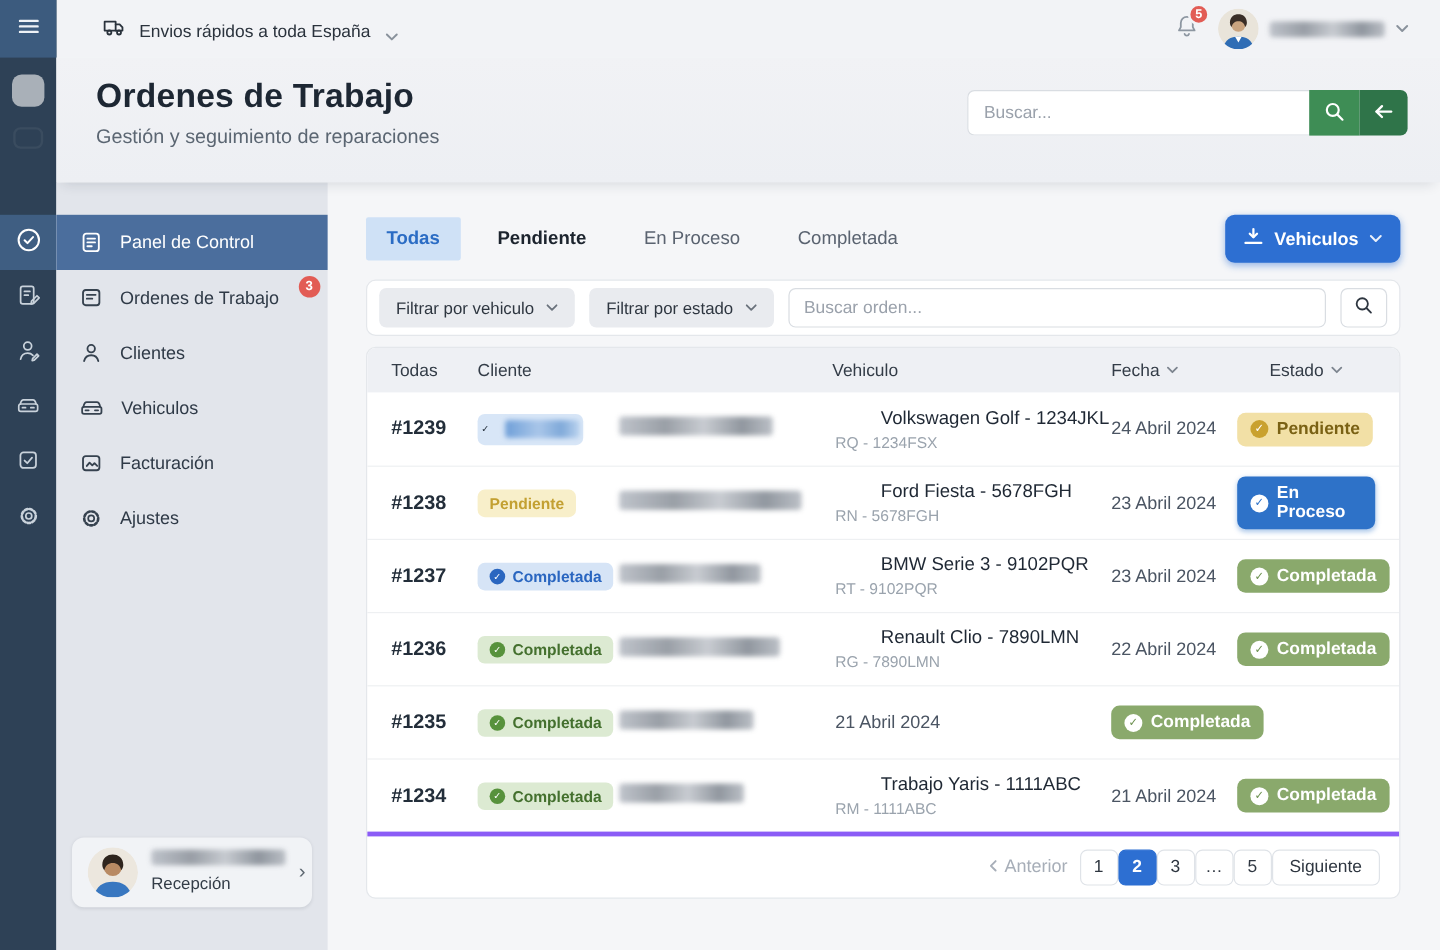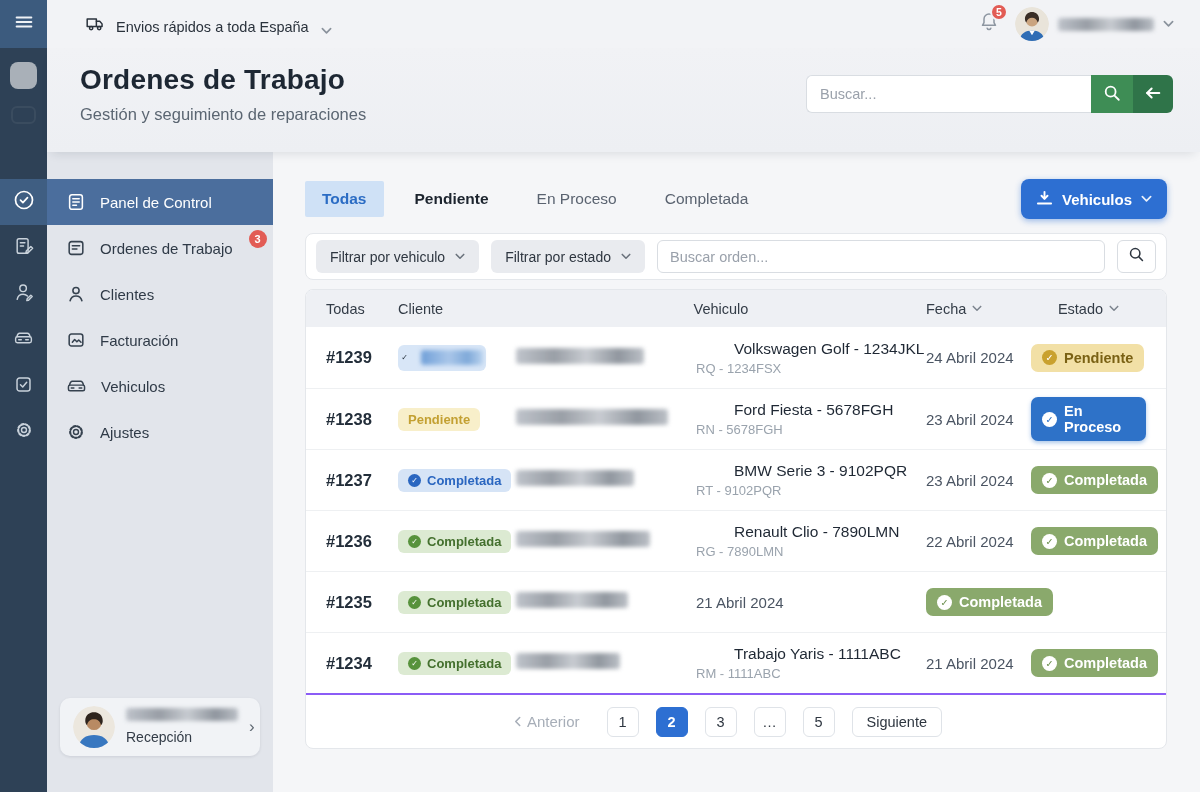--- a/index.html
+++ b/index.html
@@ -108,21 +108,21 @@
   .c-status { display:flex; justify-content:flex-start; }
   .status { display:inline-flex; align-items:center; gap:7px; padding:6px 11px; border-radius:7px; font-size:14.5px; font-weight:700; }
   .status[data-status="pendiente"] { background:#f2e0a6; color:#7a6114; }
   .status[data-status="pendiente"] .st-check { background:#c9a12f; color:#fff; }
   .status[data-status="proceso"] { background:#2e72c8; color:#fff; box-shadow:0 2px 4px rgba(46,114,200,.4); }
   .status[data-status="proceso"] .st-check { background:#fff; color:#2e72c8; }
   .status[data-status="completada"] { background:#8aa96c; color:#fff; }
   .status[data-status="completada"] .st-check { background:#fff; color:#6d9150; }
   .st-check { width:15px; height:15px; border-radius:50%; display:inline-flex; align-items:center; justify-content:center; font-size:9.5px; font-weight:900; flex:0 0 auto; }
 
-  .t-foot { border-top:2px solid #8b5cf6; height:55px; display:flex; align-items:center; justify-content:center; gap:17px; padding-right:16px; }
+  .t-foot { border-top:4px solid #8b5cf6; height:55px; display:flex; align-items:center; justify-content:flex-end; gap:0; padding-right:16px; }
   .pg-prev { display:flex; align-items:center; gap:6px; color:#a7aeb8; font-size:15px; margin-right:10px; cursor:pointer; }
   .pg-btn { min-width:32px; height:30px; background:#fff; border:1px solid #dfe3e8; border-radius:6px; font-size:14.5px; color:#2e3640; display:flex; align-items:center; justify-content:center; cursor:pointer; font-family:inherit; }
   .pg-btn.active { background:#2d6fd2; border-color:#2d6fd2; color:#fff; font-weight:700; }
   .pg-next { height:30px; padding:0 14px; background:#fff; border:1px solid #dfe3e8; border-radius:6px; font-size:14.5px; color:#2e3640; display:flex; align-items:center; cursor:pointer; font-family:inherit; }
 </style>
 </head>
 <body>
 
 <div class="app">
 
@@ -264,36 +264,36 @@
       <span class="nicon">
           <svg width="20" height="20" viewBox="0 0 22 22" fill="none" stroke="currentColor" stroke-width="1.7" stroke-linecap="round" stroke-linejoin="round">
             <circle cx="11" cy="7.2" r="3.4"></circle>
             <path d="M4.5 18.5c1-3.8 3.9-5.3 6.5-5.3s5.5 1.5 6.5 5.3"></path>
           </svg>
         </span>
       <span>Clientes</span>
     </div>
     <div class="nav-item">
       <span class="nicon">
-          <svg width="20" height="20" viewBox="0 0 22 22" fill="none" stroke="currentColor" stroke-width="1.7" stroke-linecap="round" stroke-linejoin="round">
-            <rect x="3.5" y="4.5" width="15" height="13" rx="2.5"></rect>
-            <path d="M7 13.5l2.5-3 2.5 2.5 2-2 2.5 2.5"></path>
-          </svg>
-        </span>
-      <span>Facturación</span>
-    </div>
-    <div class="nav-item">
-      <span class="nicon">
           <svg width="21" height="20" viewBox="0 0 24 22" fill="none" stroke="currentColor" stroke-width="1.7" stroke-linecap="round" stroke-linejoin="round">
             <path d="M4 10c.5-2.5 1.5-4.5 3.2-4.5h9.6c1.7 0 2.7 2 3.2 4.5"></path>
             <rect x="2.8" y="10" width="18.4" height="6.5" rx="1.8"></rect>
             <path d="M6 13.2h3M15 13.2h3"></path>
           </svg>
         </span>
       <span>Vehiculos</span>
+    </div>
+    <div class="nav-item">
+      <span class="nicon">
+          <svg width="20" height="20" viewBox="0 0 22 22" fill="none" stroke="currentColor" stroke-width="1.7" stroke-linecap="round" stroke-linejoin="round">
+            <rect x="3.5" y="4.5" width="15" height="13" rx="2.5"></rect>
+            <path d="M7 13.5l2.5-3 2.5 2.5 2-2 2.5 2.5"></path>
+          </svg>
+        </span>
+      <span>Facturación</span>
     </div>
     <div class="nav-item">
       <span class="nicon">
           <svg width="20" height="20" viewBox="0 0 24 24" fill="none" stroke="currentColor" stroke-linecap="round">
             <circle cx="12" cy="12" r="7" stroke-width="2.6" stroke-dasharray="2.6 2.2"></circle>
             <circle cx="12" cy="12" r="3" stroke-width="1.7"></circle>
           </svg>
         </span>
       <span>Ajustes</span>
     </div>

